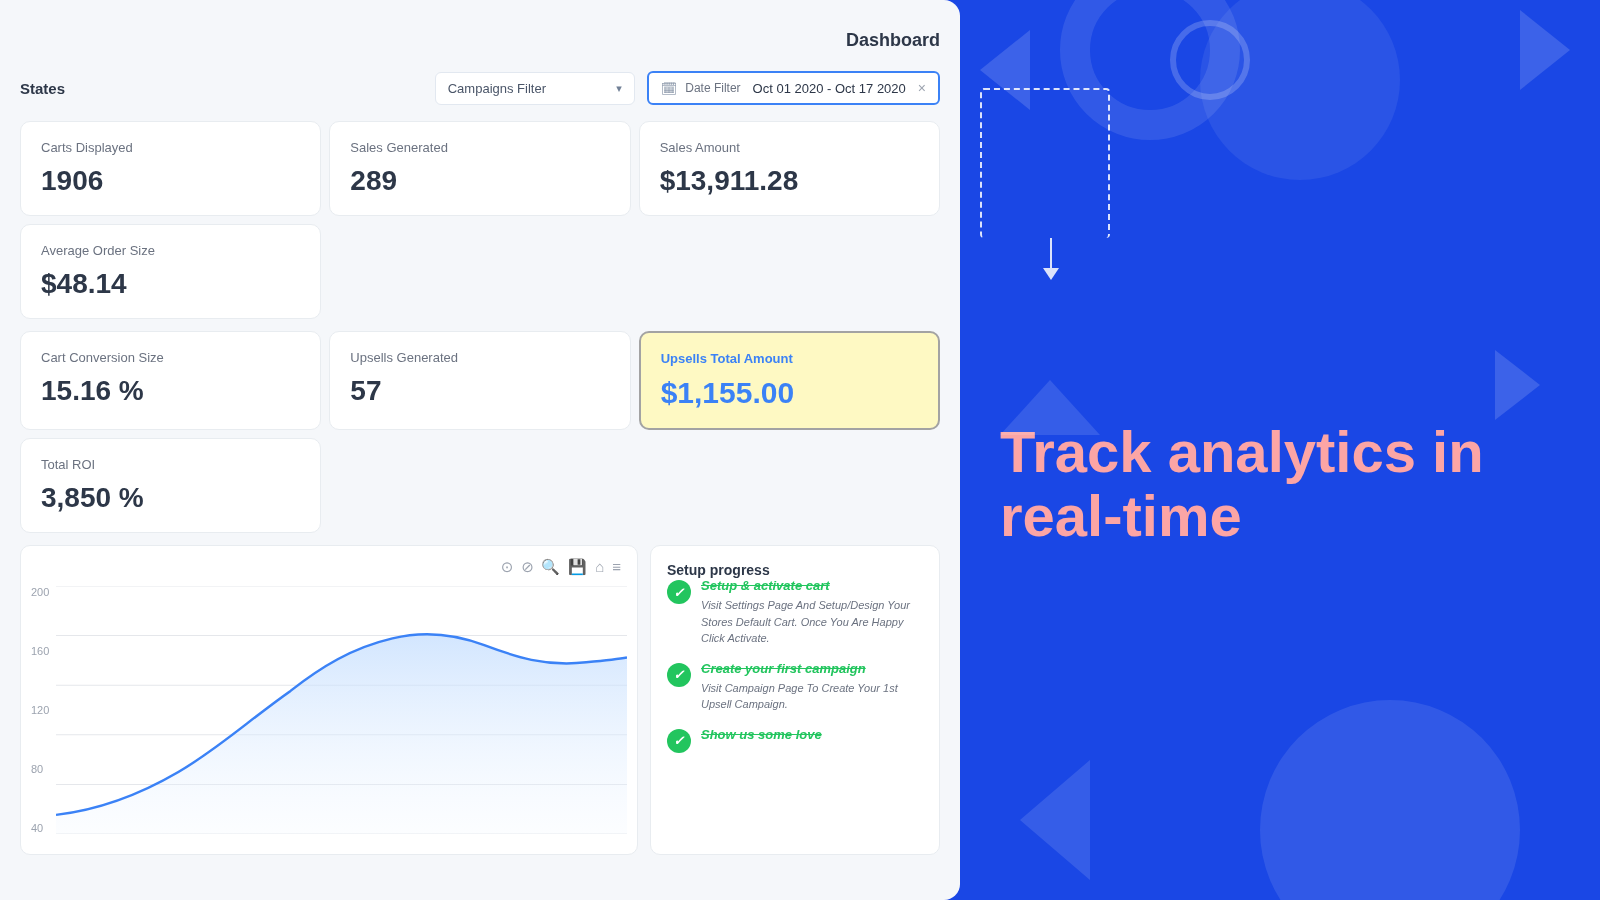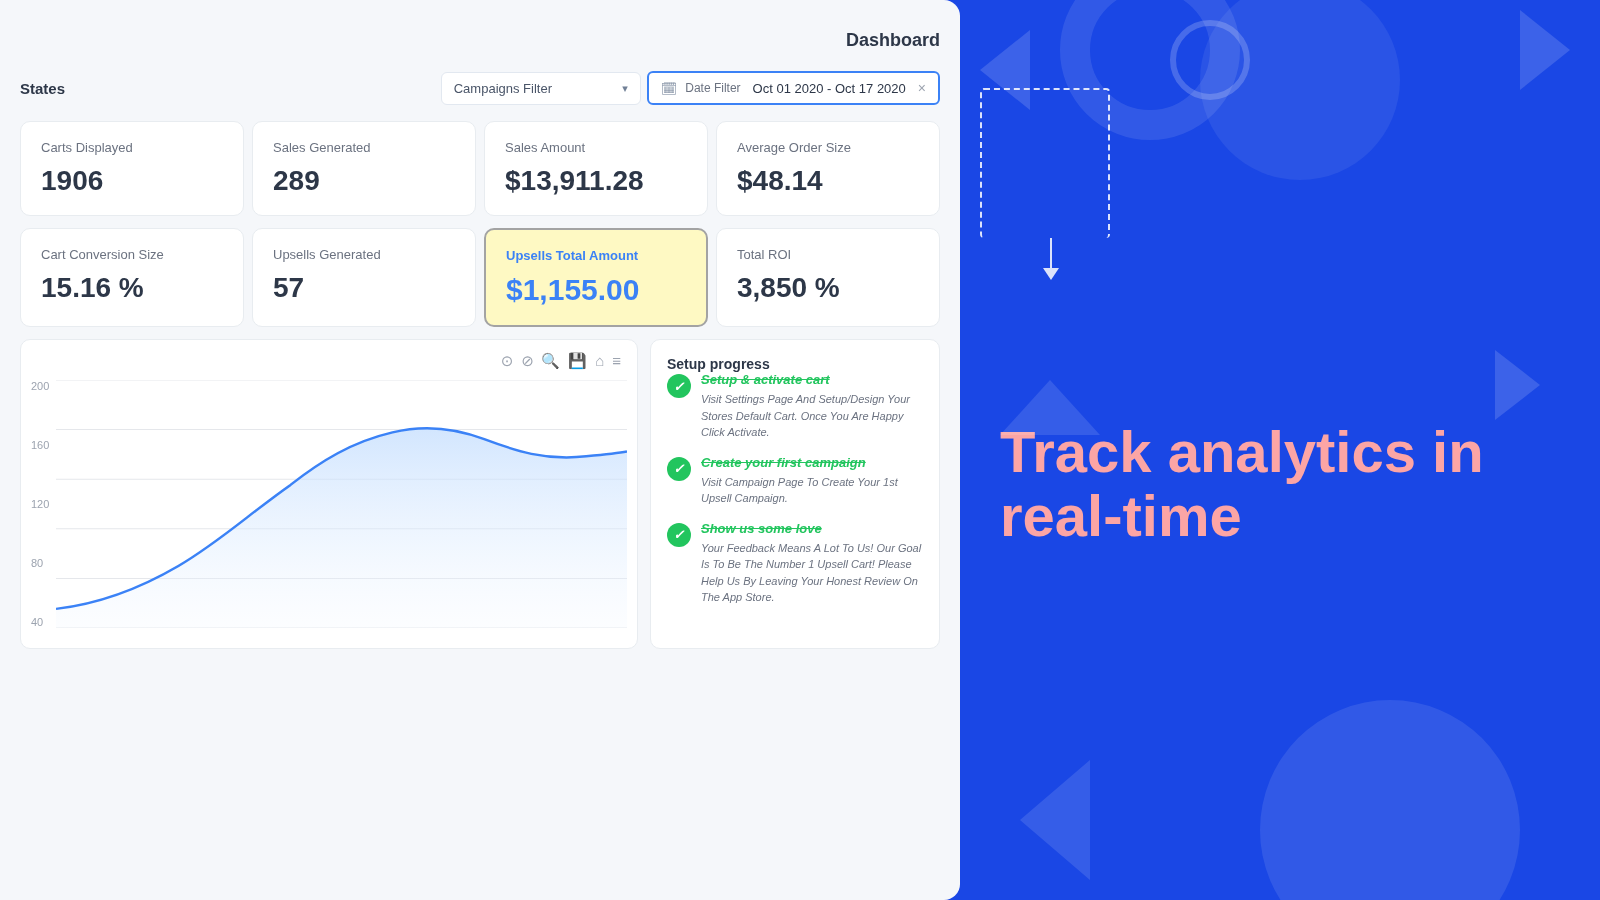--- a/index.html
+++ b/index.html
@@ -46,21 +46,21 @@
       justify-content: space-between;
       margin-bottom: 16px;
     }
     .states-label {
       font-size: 15px;
       font-weight: 600;
       color: #2d3748;
     }
     .filter-area {
       display: flex;
-      gap: 6px;
+      gap: 12px;
       align-items: center;
     }
     .campaigns-filter {
       display: flex;
       align-items: center;
       background: #fff;
       border: 1px solid #e2e8f0;
       border-radius: 6px;
       padding: 8px 12px;
       min-width: 200px;
@@ -99,21 +99,21 @@
     .date-filter .close-x {
       color: #9ca3af;
       cursor: pointer;
       font-size: 14px;
       margin-left: 4px;
     }
 
     
     .stats-grid {
       display: grid;
-      grid-template-columns: repeat(4, 1fr);
+      grid-template-columns: repeat(3, 1fr);
       gap: 8px;
       margin-bottom: 12px;
     }
     .stat-card {
       background: #fff;
       border-radius: 10px;
       padding: 18px 20px;
       border: 1px solid #e8ecf0;
     }
     .stat-card.highlighted {
@@ -470,21 +470,20 @@
           <div class="setup-item-content">
             <div class="setup-item-title">Create your first campaign</div>
             <div class="setup-item-desc">Visit Campaign Page To Create Your 1st Upsell Campaign.</div>
           </div>
         </div>
 
         <div class="setup-item">
           <div class="setup-check"></div>
           <div class="setup-item-content">
             <div class="setup-item-title">Show us some love</div>
-            <div class="setup-item-desc">Your Feedback Means A Lot To Us! Our Goal Is To Be The Number 1 Upsell Cart! Please Help Us By Leaving Your Honest Review On The App Store.</div>
           </div>
         </div>
       </div>
 
     </div>
   </div>
 
   <div class="promo-panel">
 
     <div class="tri-left"></div>

